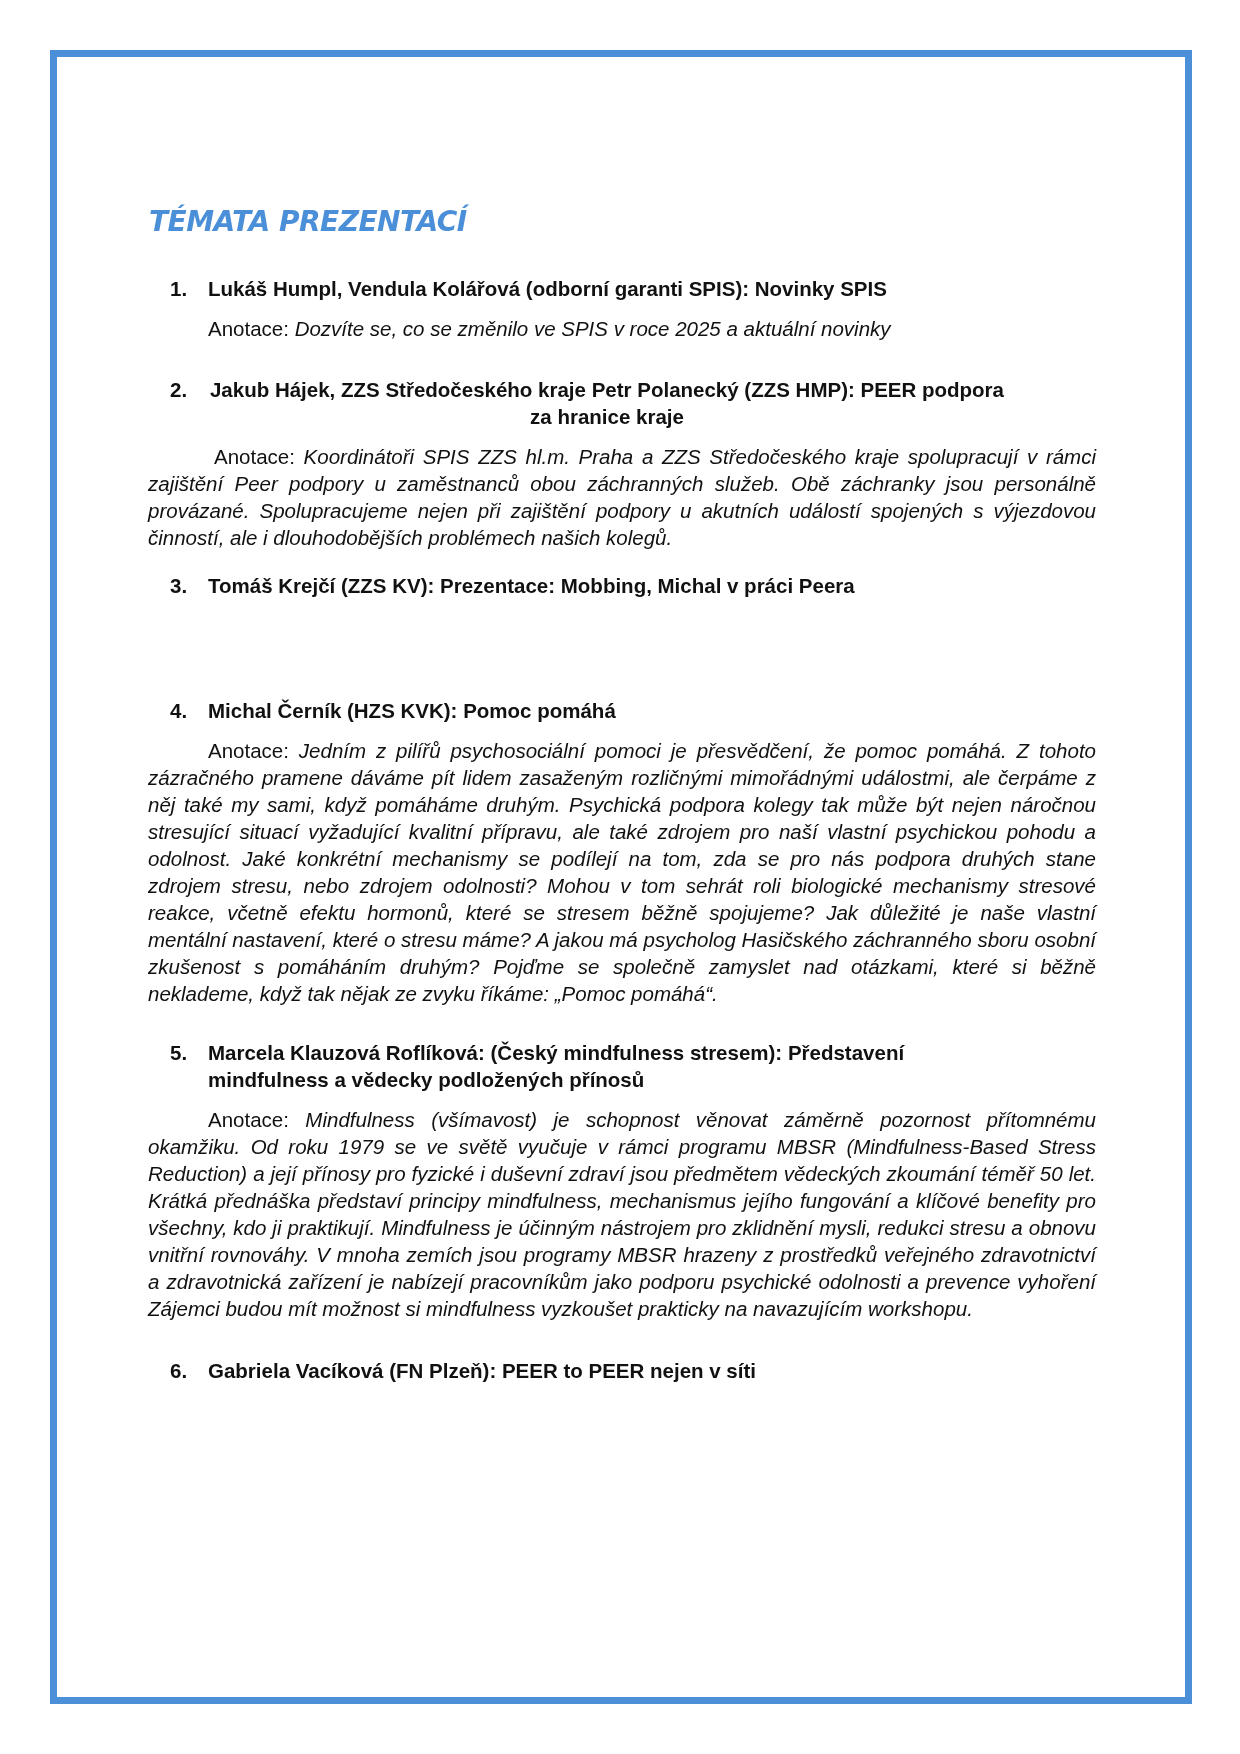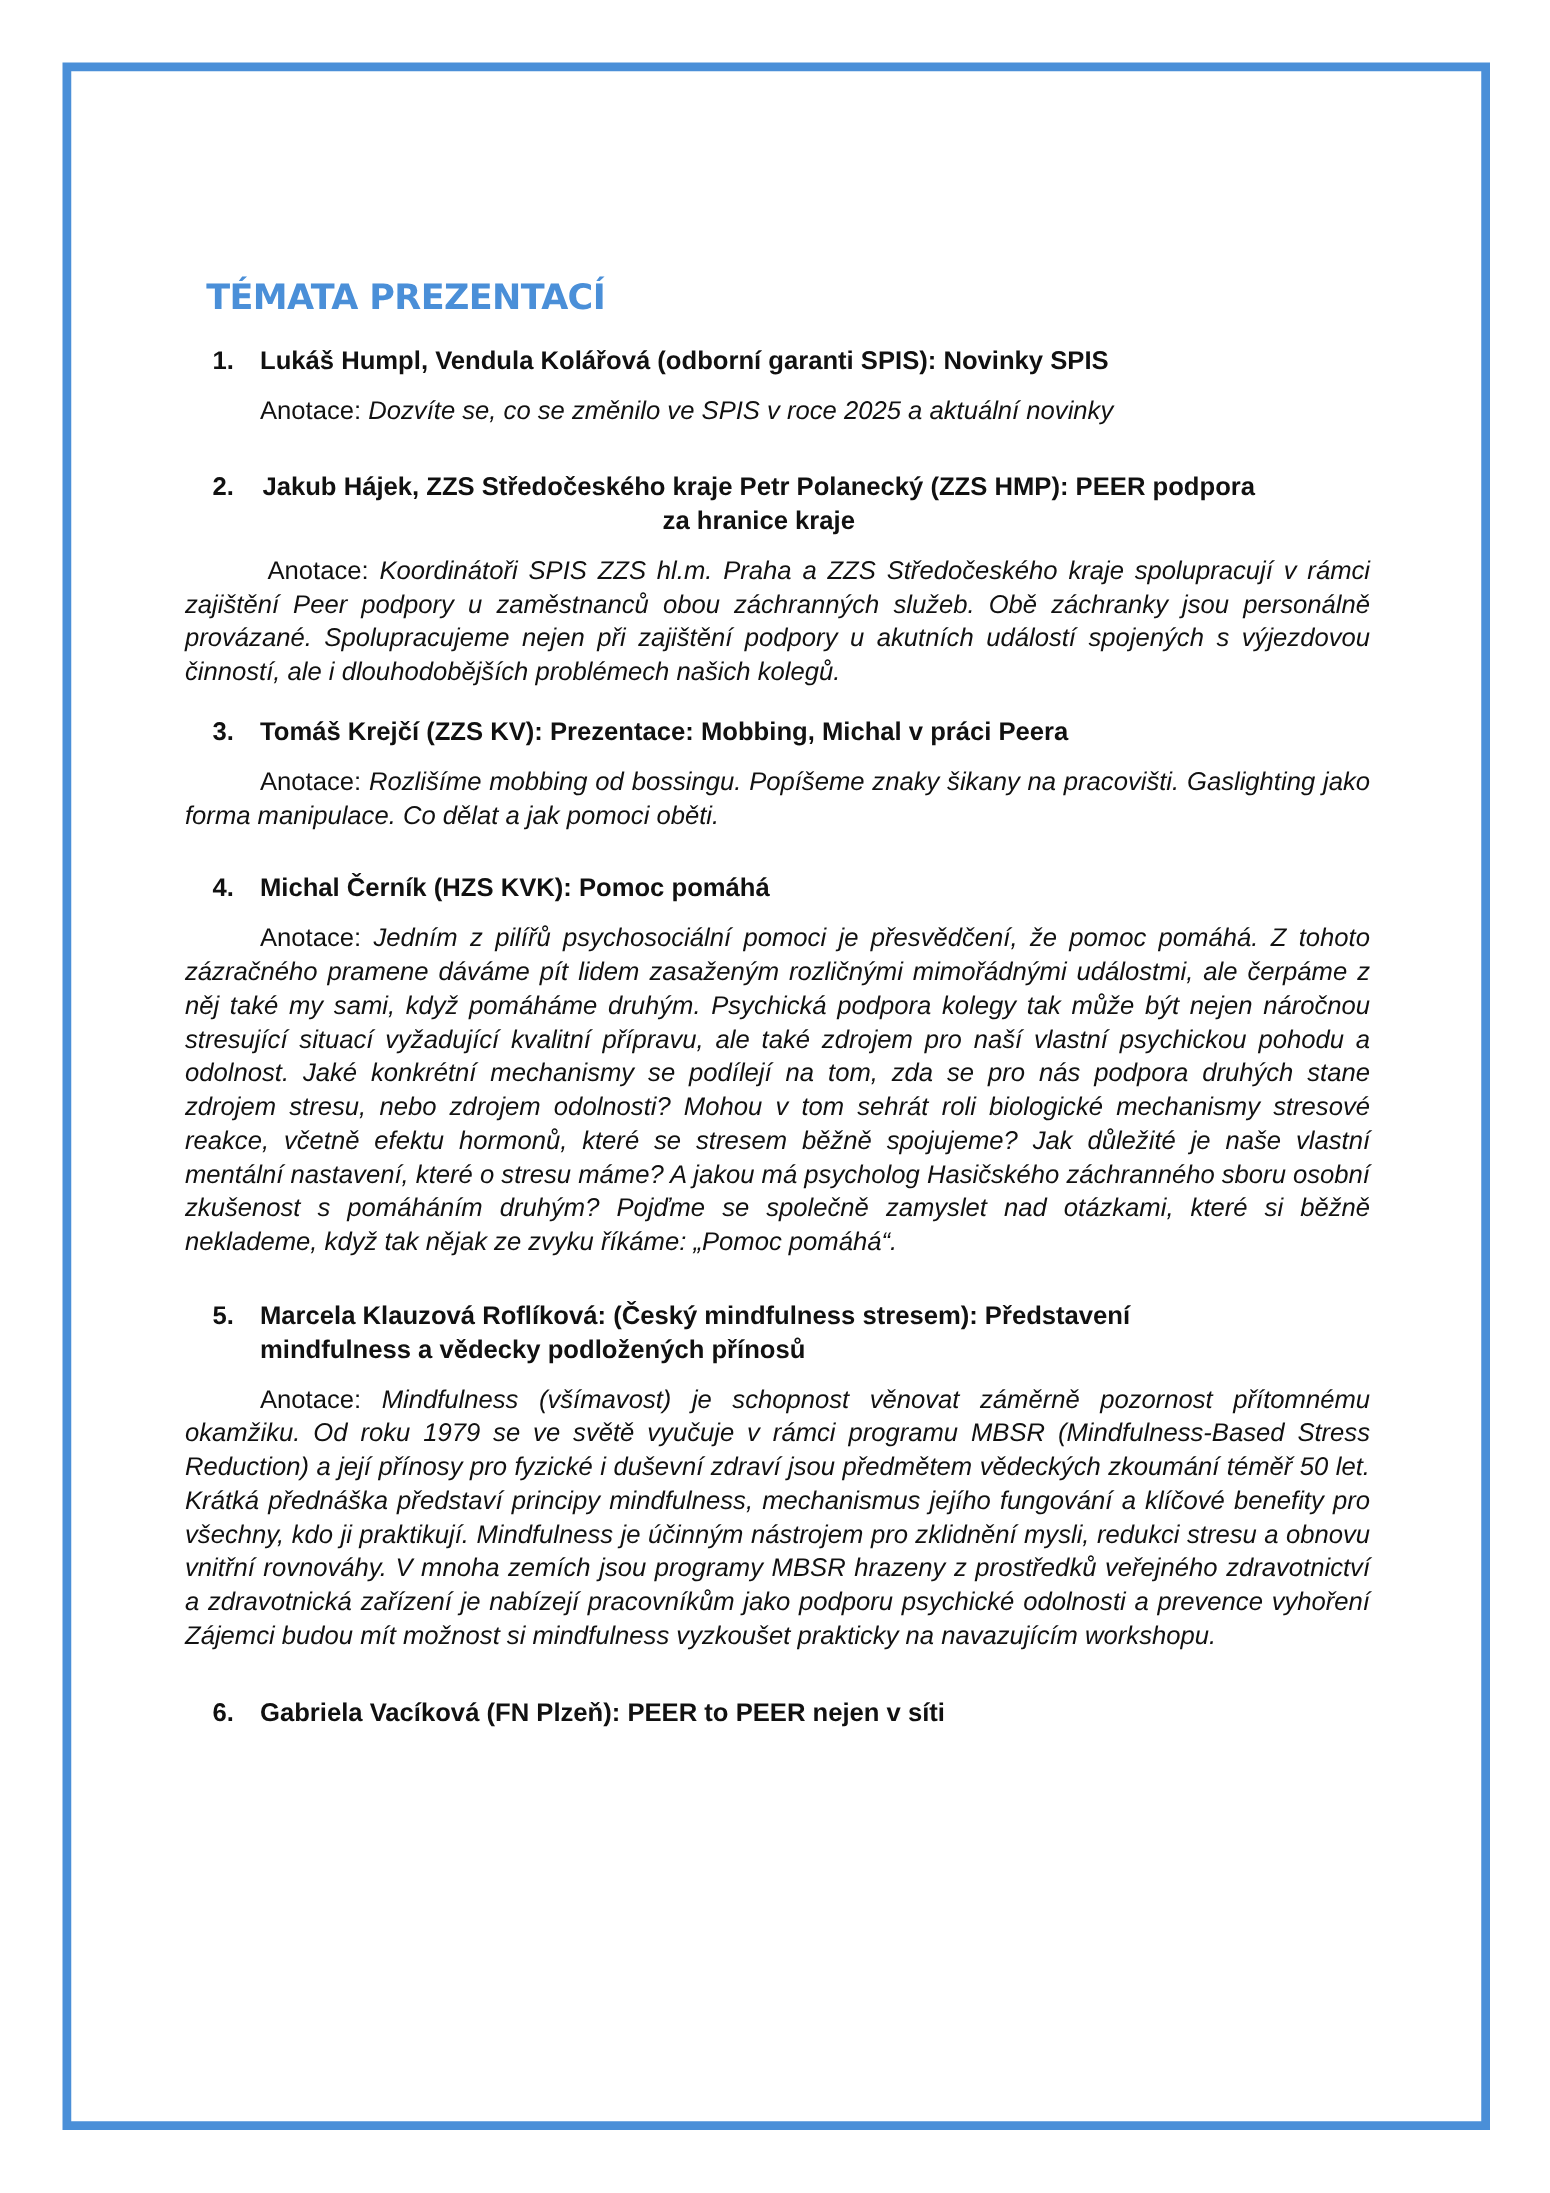--- a/index.html
+++ b/index.html
@@ -9,24 +9,25 @@
       left: 50px; top: 50px;
       width: 1142px; height: 1654px;
       box-sizing: border-box;
       border: 7px solid #4a8fd8;
     }
     .title {
       position: absolute;
       left: 149px; top: 205px;
       font-family: "DejaVu Sans", sans-serif;
       font-weight: bold;
+      font-style: italic;
       font-size: 28px;
       letter-spacing: -0.5px;
       color: #4a8fd8;
-      margin: 16px;
+      margin: 0;
     }
     .item {
       position: absolute;
       left: 148px;
       width: 948px;
       font-family: "Liberation Sans", sans-serif;
       font-size: 20.5px;
       line-height: 27px;
       color: #111;
     }
@@ -67,21 +68,20 @@
     <span class="htext" style="padding-right:90px;text-align:center;">Jakub Hájek, ZZS Středočeského kraje Petr Polanecký (ZZS HMP): PEER podpora za hranice kraje</span>
   </div>
   <div class="anno" style="text-indent:66px;"><span class="lbl">Anotace:</span> <span class="body">Koordinátoři SPIS ZZS hl.m. Praha a ZZS Středočeského kraje spolupracují v rámci zajištění Peer podpory u zaměstnanců obou záchranných služeb. Obě záchranky jsou personálně provázané. Spolupracujeme nejen při zajištění podpory u akutních událostí spojených s výjezdovou činností, ale i dlouhodobějších problémech našich kolegů.</span></div>
 </div>
 
 <div class="item" style="top:572px;">
   <div class="head">
     <span class="num">3.</span>
     <span class="htext">Tomáš Krejčí (ZZS KV): Prezentace: Mobbing, Michal v práci Peera</span>
   </div>
-  <div class="anno"><span class="lbl">Anotace:</span> <span class="body">Rozlišíme mobbing od bossingu. Popíšeme znaky šikany na pracovišti. Gaslighting jako forma manipulace. Co dělat a jak pomoci oběti.</span></div>
 </div>
 
 <div class="item" style="top:697px;">
   <div class="head">
     <span class="num">4.</span>
     <span class="htext">Michal Černík (HZS KVK): Pomoc pomáhá</span>
   </div>
   <div class="anno"><span class="lbl">Anotace:</span> <span class="body">Jedním z pilířů psychosociální pomoci je přesvědčení, že pomoc pomáhá. Z tohoto zázračného pramene dáváme pít lidem zasaženým rozličnými mimořádnými událostmi, ale čerpáme z něj také my sami, když pomáháme druhým. Psychická podpora kolegy tak může být nejen náročnou stresující situací vyžadující kvalitní přípravu, ale také zdrojem pro naší vlastní psychickou pohodu a odolnost. Jaké konkrétní mechanismy se podílejí na tom, zda se pro nás podpora druhých stane zdrojem stresu, nebo zdrojem odolnosti? Mohou v tom sehrát roli biologické mechanismy stresové reakce, včetně efektu hormonů, které se stresem běžně spojujeme? Jak důležité je naše vlastní mentální nastavení, které o stresu máme? A jakou má psycholog Hasičského záchranného sboru osobní zkušenost s pomáháním druhým? Pojďme se společně zamyslet nad otázkami, které si běžně neklademe, když tak nějak ze zvyku říkáme: „Pomoc pomáhá“.</span></div>
 </div>
 

